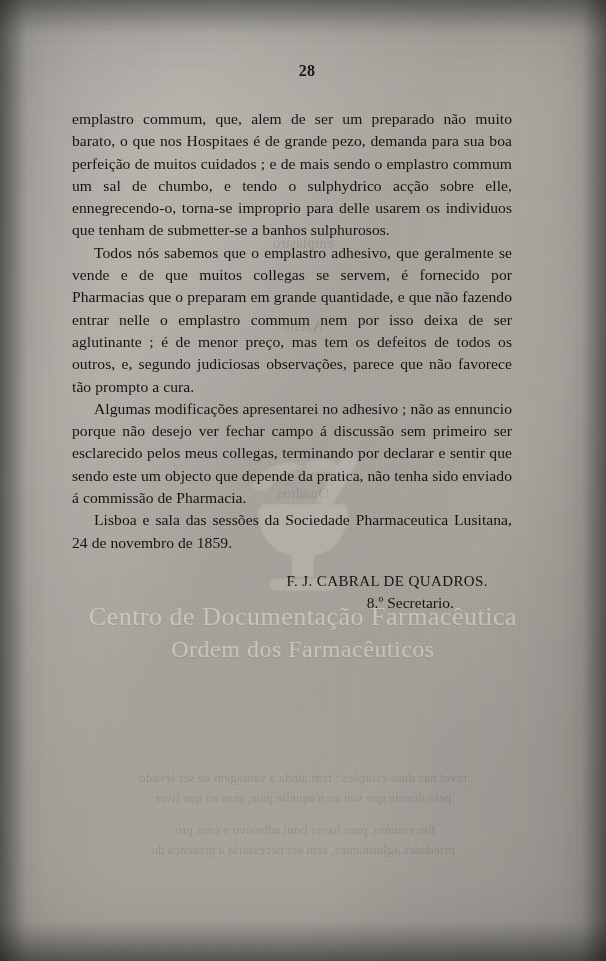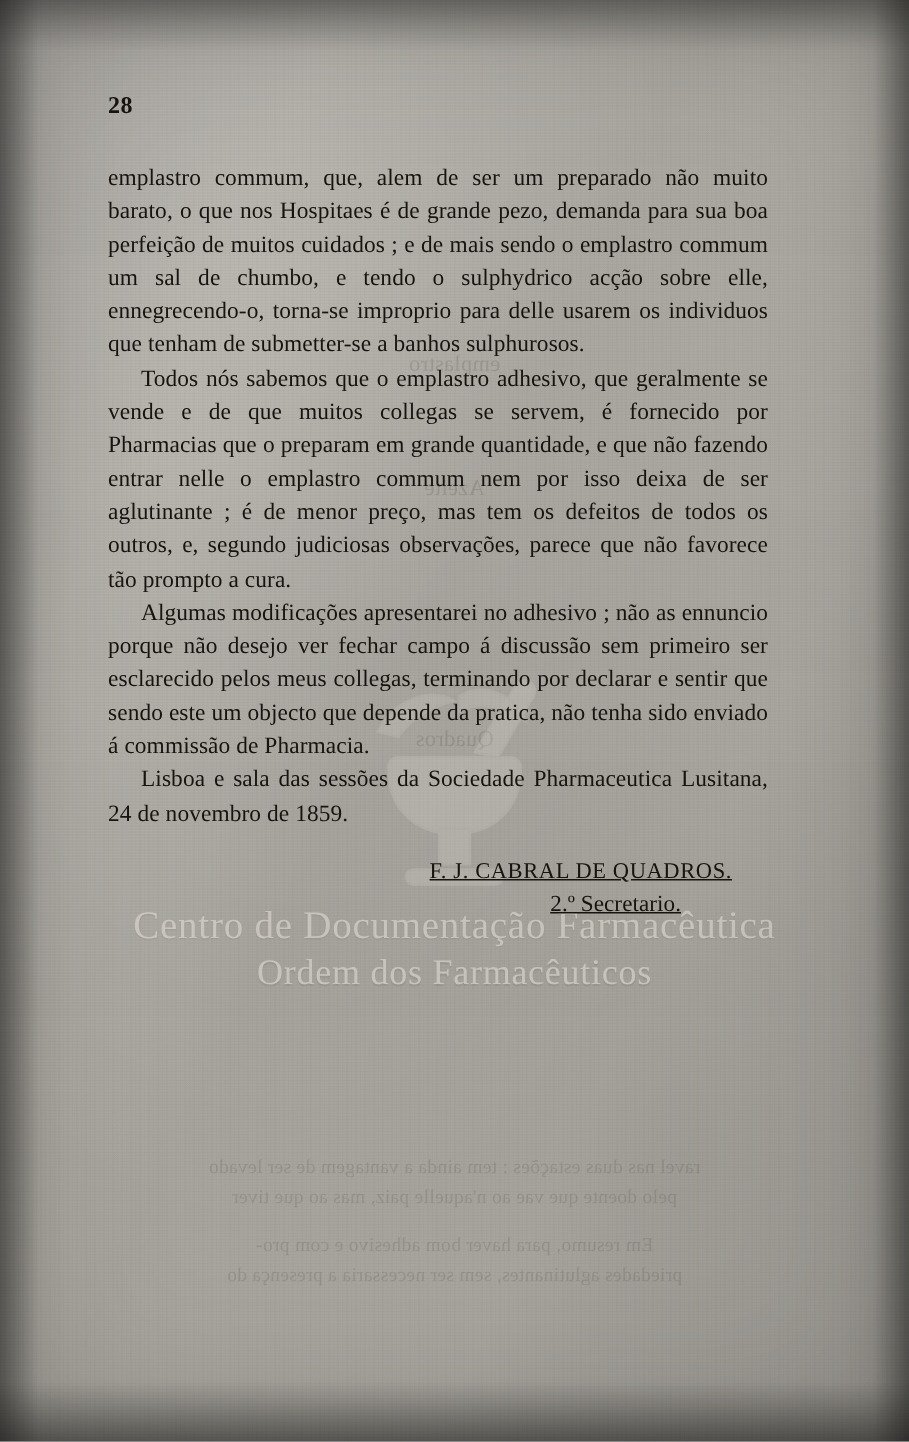--- a/index.html
+++ b/index.html
@@ -102,20 +102,21 @@
   }
 
   .header {
     position: absolute;
     top: 62px;
     left: 72px;
     right: 64px;
     display: flex;
     align-items: baseline;
     gap: 13px;
+    justify-content: center;
   }
   .folio {
     font-weight: bold;
     font-size: 16px;
     letter-spacing: 0.3px;
   }
   .running-title {
     font-size: 13.5px;
     letter-spacing: 0.55px;
     font-variant: small-caps;
@@ -140,21 +141,20 @@
     text-indent: 22px;
   }
   .body-text p.noindent {
     text-indent: 0;
   }
   .signature {
     margin-top: 16px;
     text-align: right;
     padding-right: 24px;
     line-height: 22.5px;
-    text-decoration: underline;
   }
   .sig-name {
     font-variant: small-caps;
     letter-spacing: 0.4px;
     font-size: 15px;
   }
   .sig-role {
     display: block;
     font-size: 15.4px;
     padding-right: 34px;
@@ -199,18 +199,18 @@
     </div>
 
     <div class="body-text ink-soft">
       <p class="noindent">emplastro commum, que, alem de ser um preparado não muito barato, o que nos Hospitaes é de grande pezo, demanda para sua boa perfeição de muitos cuidados ; e de mais sendo o emplastro commum um sal de chumbo, e tendo o sulphydrico acção sobre elle, ennegrecendo-o, torna-se improprio para delle usarem os individuos que tenham de submetter-se a banhos sulphurosos.</p>
       <p>Todos nós sabemos que o emplastro adhesivo, que geralmente se vende e de que muitos collegas se servem, é fornecido por Pharmacias que o preparam em grande quantidade, e que não fazendo entrar nelle o emplastro commum nem por isso deixa de ser aglutinante ; é de menor preço, mas tem os defeitos de todos os outros, e, segundo judiciosas observações, parece que não favorece tão prompto a cura.</p>
       <p>Algumas modificações apresentarei no adhesivo ; não as ennuncio porque não desejo ver fechar campo á discussão sem primeiro ser esclarecido pelos meus collegas, terminando por declarar e sentir que sendo este um objecto que depende da pratica, não tenha sido enviado á commissão de Pharmacia.</p>
       <p>Lisboa e sala das sessões da Sociedade Pharmaceutica Lusitana, 24 de novembro de 1859.</p>
 
       <div class="signature">
         <span class="sig-name">F. J. CABRAL DE QUADROS.</span>
-        <span class="sig-role">2.º Secretario.</span>
+        <span class="sig-role">8.º Secretario.</span>
       </div>
     </div>
 
   </div>
 </div>
 
 </body></html>

